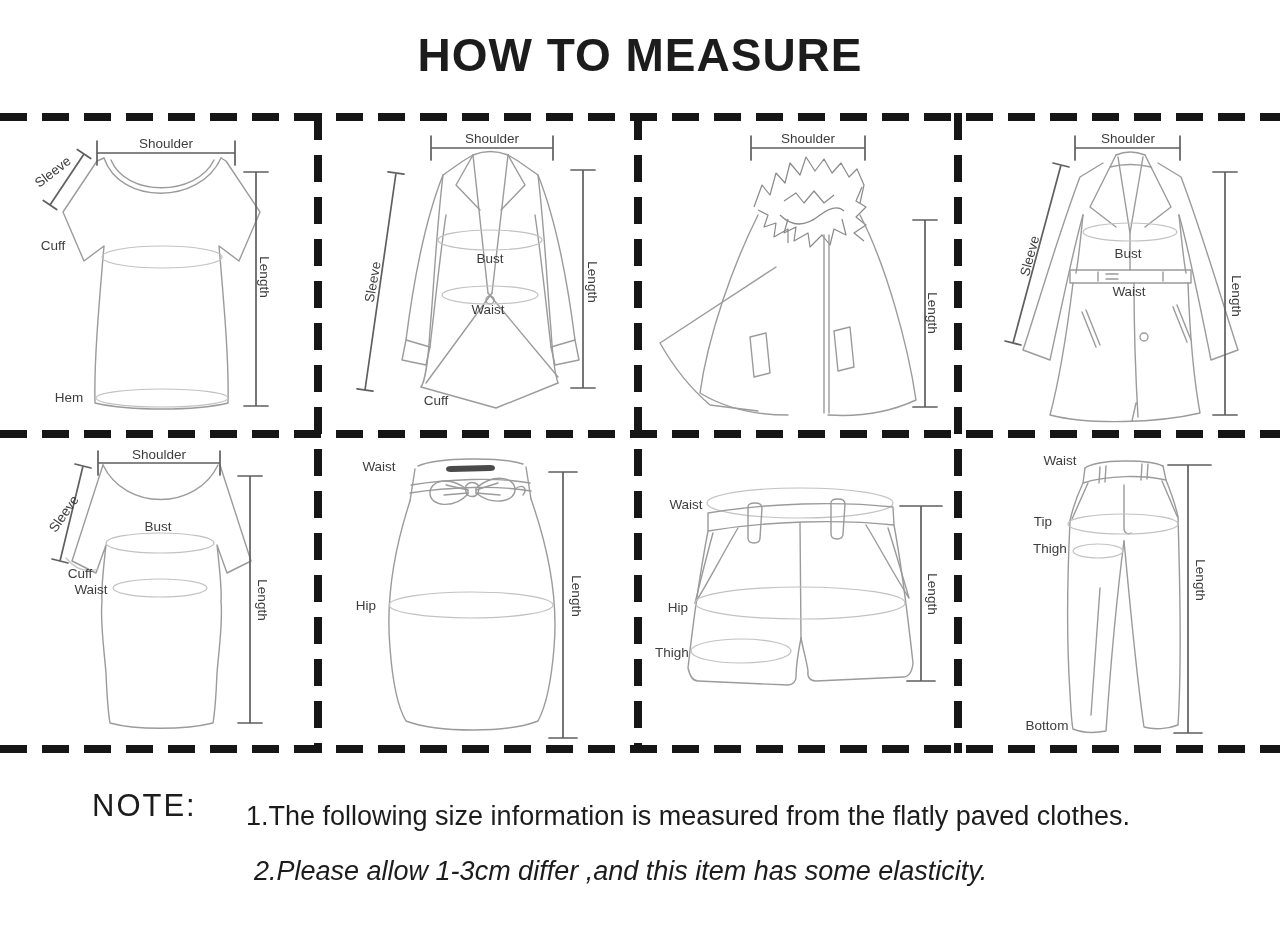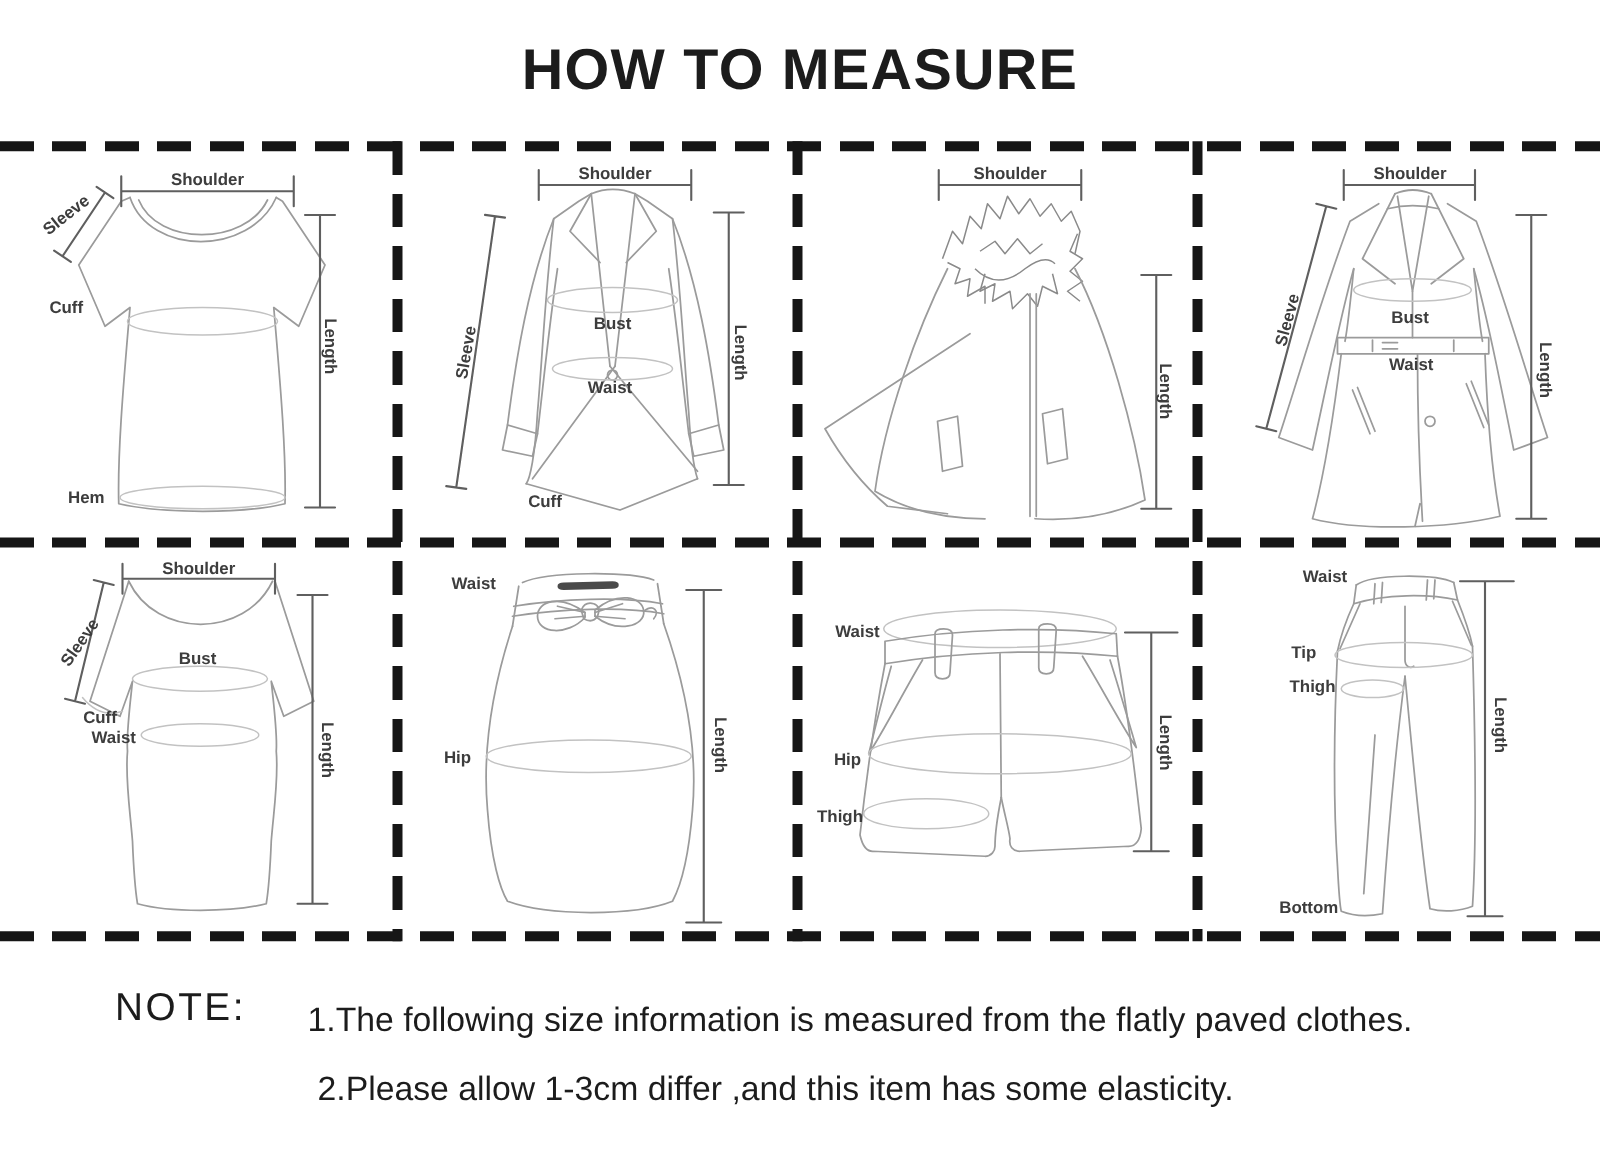--- a/index.html
+++ b/index.html
@@ -5,35 +5,35 @@
   html,body{margin:0;padding:0;}
   body{width:1280px;height:937px;background:#ffffff;position:relative;overflow:hidden;
        font-family:"Liberation Sans",sans-serif;}
   .title{position:absolute;left:0;right:0;top:28px;text-align:center;
          font-size:46px;font-weight:700;color:#1c1c1c;letter-spacing:1px;}
   
   .hdash{position:absolute;left:0;width:1280px;height:8px;
          background:repeating-linear-gradient(90deg,#161616 0 27px,transparent 27px 42px);}
   .vdash{position:absolute;top:113px;height:640px;width:8px;
          background:repeating-linear-gradient(180deg,#161616 0 27px,transparent 27px 42px);}
-  .panel{position:absolute;font-weight:bold;}
+  .panel{position:absolute;}
   .panel svg{position:absolute;left:0;top:0;}
   .lbl{position:absolute;font-size:13.5px;color:#3d3d3d;white-space:nowrap;
        transform:translate(-50%,-50%);line-height:1;}
   .rot{transform:translate(-50%,-50%) rotate(var(--rot));}
   .garment{fill:none;stroke:#9b9b9b;stroke-width:1.4;stroke-linecap:round;stroke-linejoin:round;}
   .soft{fill:none;stroke:#c2c2c2;stroke-width:1.2;}
   .meas{fill:none;stroke:#5f5f5f;stroke-width:1.7;stroke-linecap:round;}
   .fur{fill:none;stroke:#8a8a8a;stroke-width:1.2;stroke-linejoin:round;}
   .note{position:absolute;left:0;top:0;}
   .note-heading{position:absolute;left:92px;top:788px;font-size:31px;font-weight:400;
                 color:#1c1c1c;letter-spacing:2px;}
   .note-line{position:absolute;font-size:27px;color:#1c1c1c;white-space:nowrap;}
   .note-line1{left:246px;top:801px;}
-  .note-line2{left:254px;top:856px;}
+  .note-line2{left:254px;top:856px;font-style:italic;}
 </style>
 </head>
 <body>
 
 <div class="title">HOW TO MEASURE</div>
 
 <div class="hdash" style="top:113px"></div>
 <div class="hdash" style="top:430px"></div>
 <div class="hdash" style="top:745px"></div>
 <div class="vdash" style="left:314px"></div>

